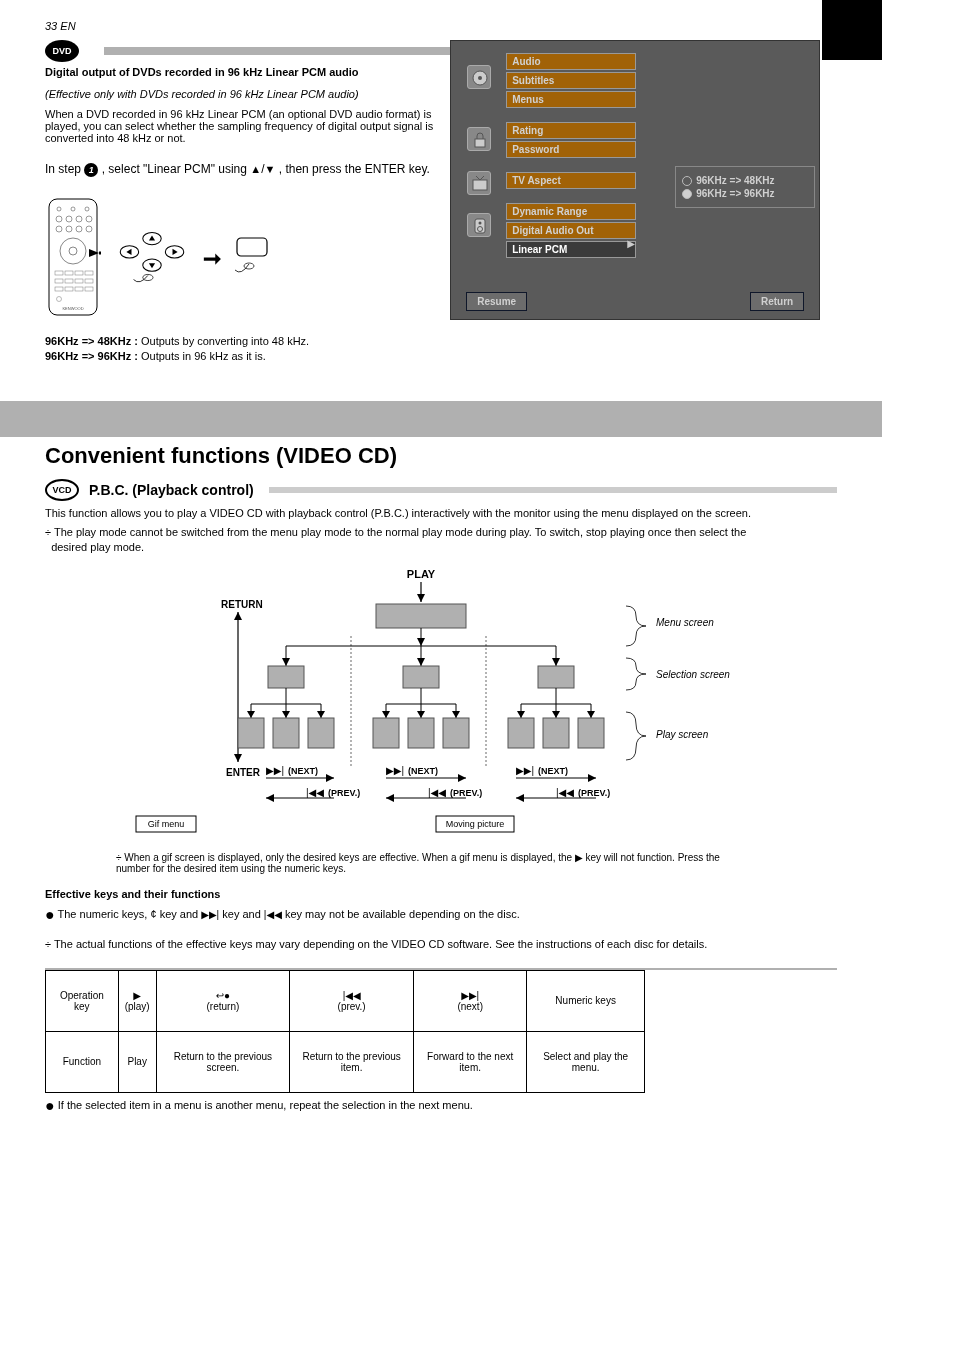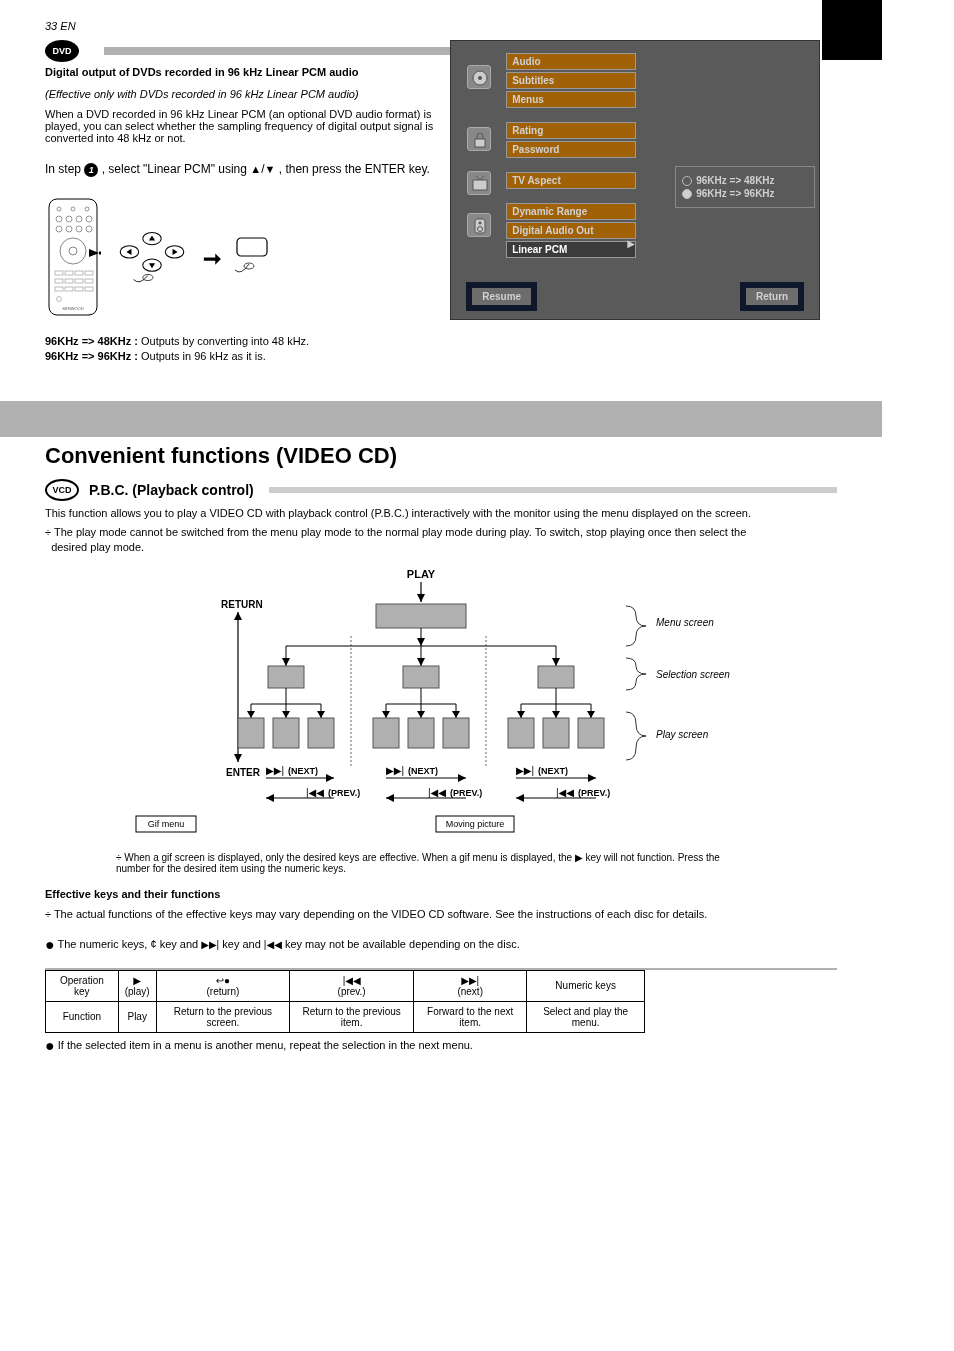--- a/index.html
+++ b/index.html
@@ -43,21 +43,21 @@
   .menu-screen { background:#5a5a5a; width:370px; height:280px; border:1px solid #333; position:relative; padding:8px; }
   .menu-col-left { position:absolute; left:55px; top:12px; width:130px; }
   .menu-group { margin-bottom: 14px; }
   .menu-item { background:#a16207; border:1px solid #999; color:#d0d0d0; font-size:10px; padding:2px 5px; margin-bottom:2px; font-weight:bold; }
   .menu-item.selected { background:#3b3b3b; color:#fff; }
   .menu-icon { position:absolute; width:24px; height:24px; background:#888; border:1px solid #aaa; border-radius:3px; }
   .menu-right-panel { position:absolute; right:4px; top:125px; width:140px; background:#5a5a5a; border:1px solid #888; padding:6px; }
   .radio-row { display:flex; align-items:center; gap:4px; color:#d0d0d0; font-size:10px; font-weight:bold; margin:2px 0; }
   .radio-dot { width:10px; height:10px; border:1px solid #bbb; border-radius:50%; background:#5a5a5a; display:inline-block;}
   .radio-dot.filled { background:#d0d0d0; }
-  .menu-btn { position:absolute; bottom:8px; background:#6c6c6c; border:6px solid #0f172a; color:#d0d0d0; font-size:10px; font-weight:bold; padding:3px 10px; }
+  .menu-btn { position:absolute; bottom:8px; background:#6c6c6c; border:1px solid #0f172a; color:#d0d0d0; font-size:10px; font-weight:bold; padding:3px 10px; }
   .menu-btn.resume { left:15px; }
   .menu-btn.return { right:15px; }
   .little-tri { position:absolute; left:176px; top:197px; color:#ccc; font-size:10px;}
 
   
   .big-gray-bar { margin-top: 36px; height: 36px; background: #b0b0b0; width: 100%; }
   .big-title { font-size: 22px; font-weight: bold; margin: 6px 0 0 45px; }
 
   
   .vcd-sec { padding: 10px 45px 30px 45px; }
@@ -70,21 +70,21 @@
 
   .diagram-wrap { margin: 10px auto; width: 650px; font-size: 10px; }
   .diag-footer { font-size: 10px; margin-top: 4px;}
   .eff-note { font-size: 11px; margin: 8px 0 18px 0;}
   .eff-note .bullet { font-size: 16px; line-height:0; vertical-align: middle;}
   .gray-rule-thin { height:2px; background:#b0b0b0; width:100%; }
 
   
   .func-title { font-size:11px; font-weight:bold; margin: 14px 0 6px 0; }
   table.func { border-collapse: collapse; width: 600px; }
-  table.func td, table.func th { border: 1px solid #000; padding: 4px 6px; font-size: 10px; text-align:center; vertical-align: middle; }
+  table.func td, table.func th { border: 1px solid #000; padding: 19px 6px; font-size: 10px; text-align:center; vertical-align: middle; }
   table.func th { font-weight: normal; }
   .final-bullet { font-size: 11px; margin-top: 6px; }
   .final-bullet .bullet { font-size: 16px; line-height:0; vertical-align:middle;}
 
   .tri-glyph { font-size: 10px; }
 </style>
 </head>
 <body>
 
 <div class="page">
@@ -376,28 +376,28 @@
         <text x="359" y="261" font-size="9" text-anchor="middle">Moving picture</text>
       </svg>
       <div class="diag-footer">
         <span>÷ When a gif screen is displayed, only the desired keys are effective. When a gif menu is displayed, the </span> <span class="tri-glyph">▶</span> <span> key will not function. Press the</span><br>
         <span>number for the desired item using the numeric keys.</span>
       </div>
     </div>
 
     <div class="func-title">Effective keys and their functions</div>
     <div class="eff-note">
-      <span>÷ The actual functions of the effective keys may vary depending on the VIDEO CD software. See the instructions of each disc for details.</span>
-    </div>
-    <div class="eff-note">
       <span class="bullet">●</span>
       <span>The numeric keys, ¢ key and </span>
       <span class="tri-glyph">▶▶|</span> key and
       <span class="tri-glyph">|◀◀</span>
       <span> key may not be available depending on the disc.</span>
+    </div>
+    <div class="eff-note">
+      <span>÷ The actual functions of the effective keys may vary depending on the VIDEO CD software. See the instructions of each disc for details.</span>
     </div>
     <div class="gray-rule-thin"></div>
 
     <table class="func">
       <tbody>
           <tr>
         <th>Operation key</th>
         <th>
           <span class="tri-glyph">▶</span><br>
           <span>(play)</span>

